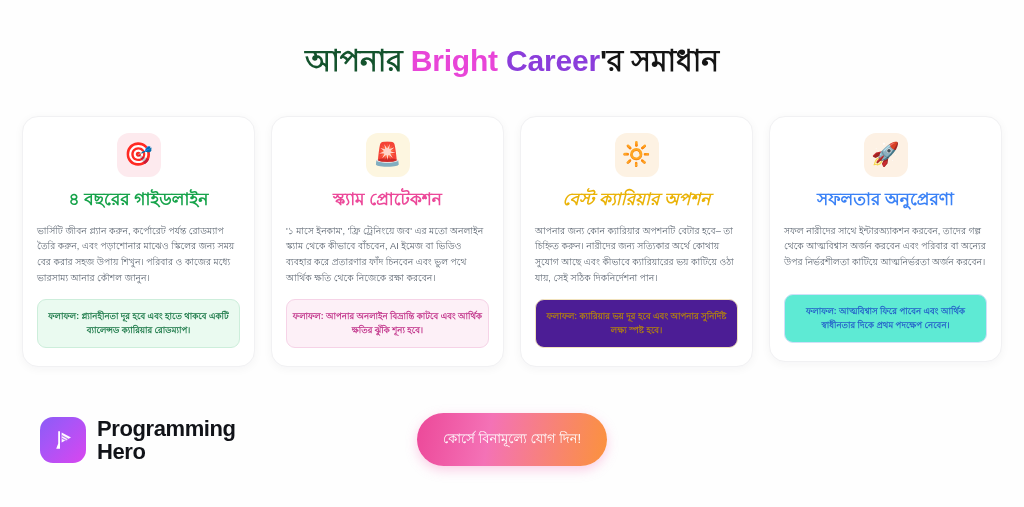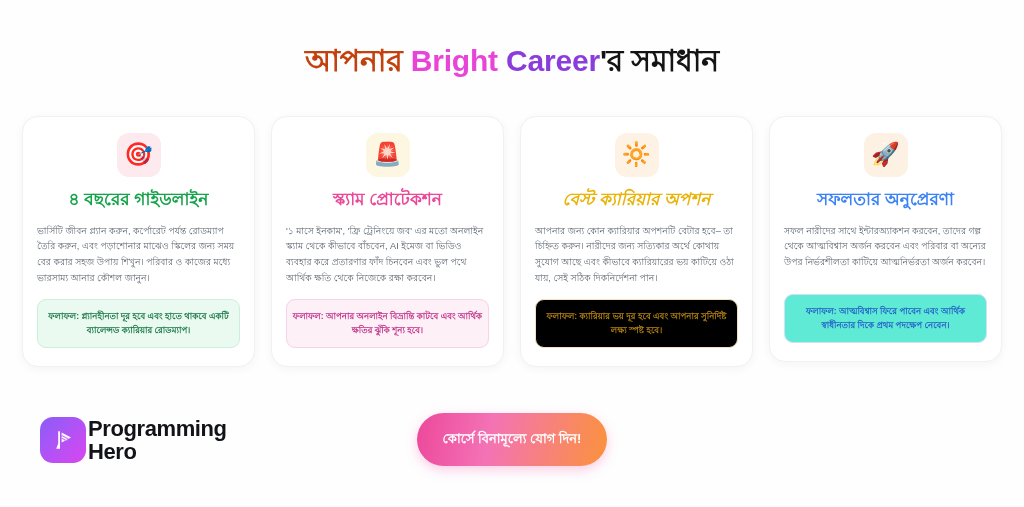--- a/index.html
+++ b/index.html
@@ -32,21 +32,21 @@
   }
 
   .page-title {
     font-size: 30px;
     font-weight: 700;
     color: #111111;
     letter-spacing: -0.2px;
     line-height: 1.25;
     white-space: nowrap;
   }
-  .page-title .seg-plain   { color: #c2410c; }
+  .page-title .seg-plain   { color: #14532d; }
   .page-title .seg-bright  { color: #e845d8; }
   .page-title .seg-career  { color: #8b3ddb; }
   .page-title .seg-suffix  { color: #141414; }
 
   
   .cards {
     margin-top: 36px;
     padding: 0 22px;
     display: grid;
     grid-template-columns: repeat(4, 1fr);
@@ -112,40 +112,40 @@
   .card.green  .icon-badge  { background: #fdeaee; }
   .card.green  .card-heading{ color: #16a34a; }
   .card.green  .result-box  { background: #eafaf0; border-color: #cdeedb; color: #1d7a49; }
 
   .card.pink   .icon-badge  { background: #fdf6e0; }
   .card.pink   .card-heading{ color: #ec4899; }
   .card.pink   .result-box  { background: #fdf0f7; border-color: #f6d3e7; color: #c2358b; text-align: center; }
 
   .card.amber  .icon-badge  { background: #fdf2e3; }
   .card.amber  .card-heading{ color: #eab308; font-style: italic; }
-  .card.amber  .result-box  { background: #000000; border-color: #f1e2bd; color: #b07f12; }
+  .card.amber  .result-box  { background: #4c1d95; border-color: #f1e2bd; color: #b07f12; }
 
   .card.blue   .icon-badge  { background: #fdf1e4; }
   .card.blue   .card-heading{ color: #3b82f6; }
   .card.blue   .result-box  { background: #5eead4; border-color: #cfe0f8; color: #2563c9; }
 
   
   .footer {
     flex: 1;
     position: relative;
     display: flex;
     align-items: center;
     padding: 0 40px;
     margin-top: 6px;
   }
 
   .brand {
     display: flex;
     align-items: center;
-    gap: 2px;
+    gap: 11px;
   }
 
   .brand-mark {
     width: 46px;
     height: 46px;
     border-radius: 13px;
     background: linear-gradient(135deg, #8b5cf6 0%, #a855f7 38%, #d946ef 100%);
     display: flex;
     align-items: center;
     justify-content: center;
@@ -169,21 +169,21 @@
     pointer-events: none;
   }
 
   .cta-button {
     pointer-events: auto;
     border: none;
     cursor: pointer;
     background: linear-gradient(100deg, #ec4899 0%, #f472b6 38%, #fb923c 100%);
     color: #ffffff;
     font-size: 13px;
-    font-weight: 700;
+    font-weight: 400;
     padding: 16px 26px;
     border-radius: 999px;
     box-shadow: 0 4px 12px rgba(244, 114, 182, 0.35);
     font-family: inherit;
     white-space: nowrap;
   }
 </style>
 </head>
 <body>
 

